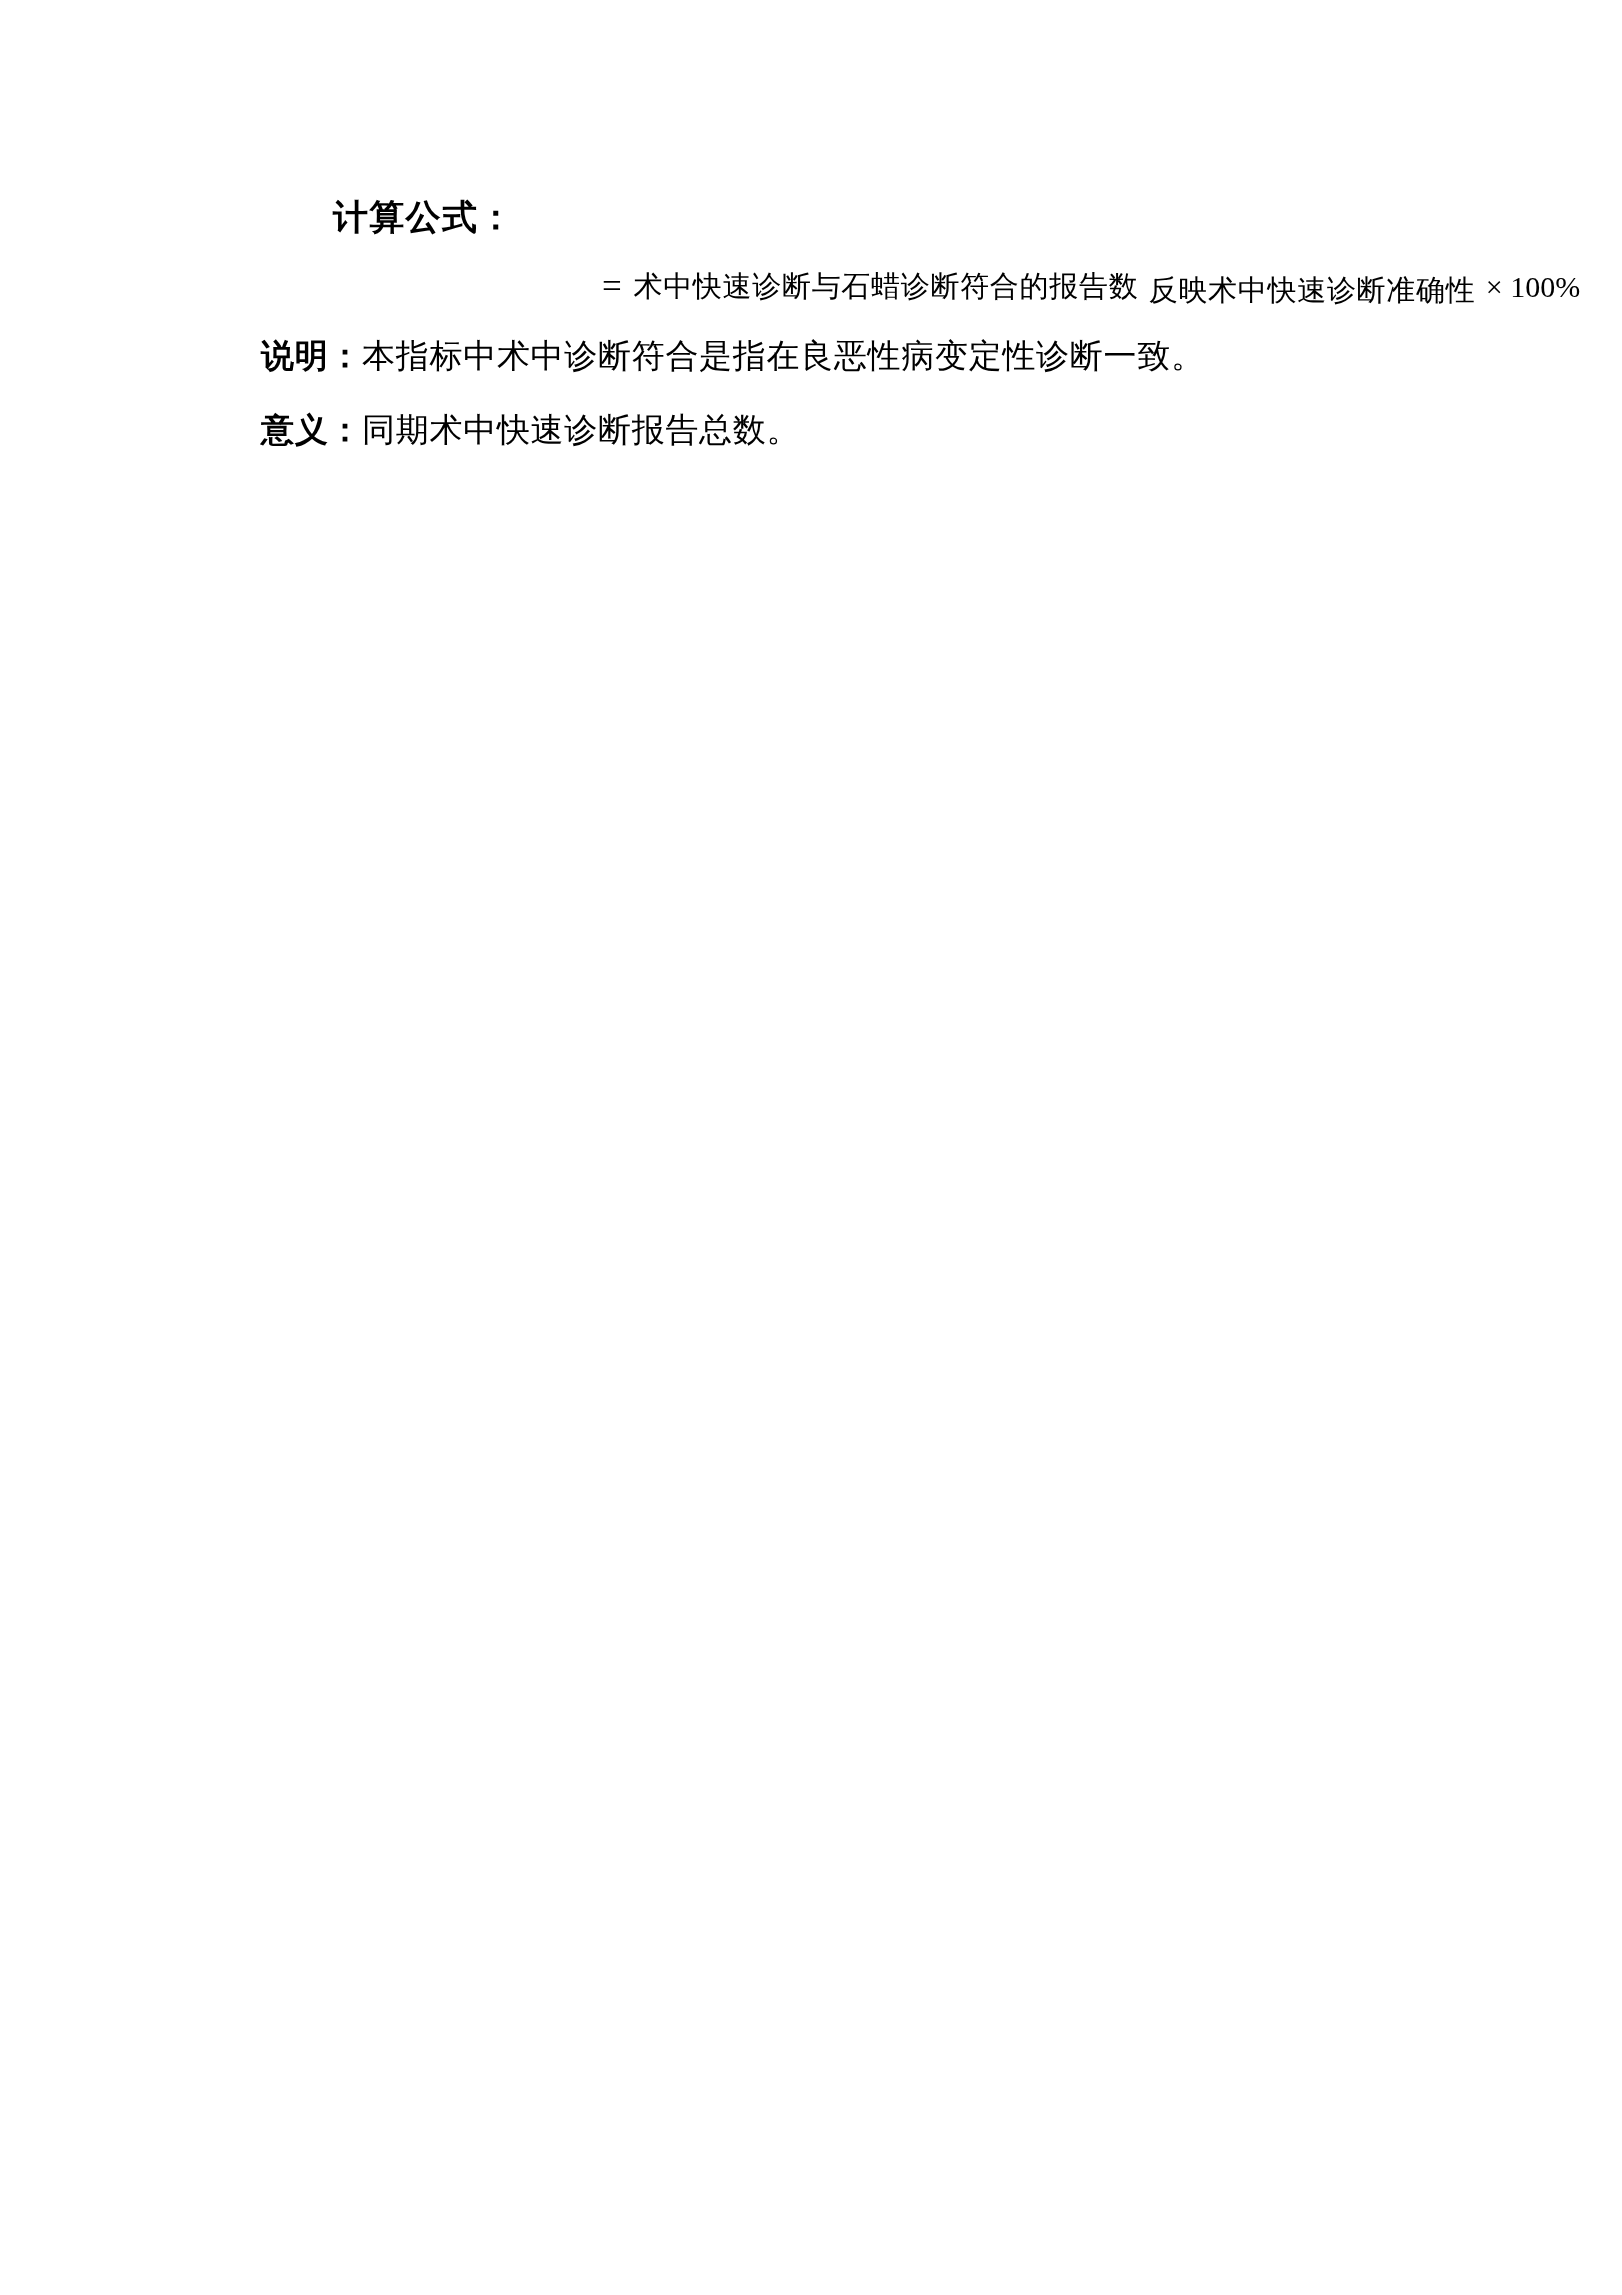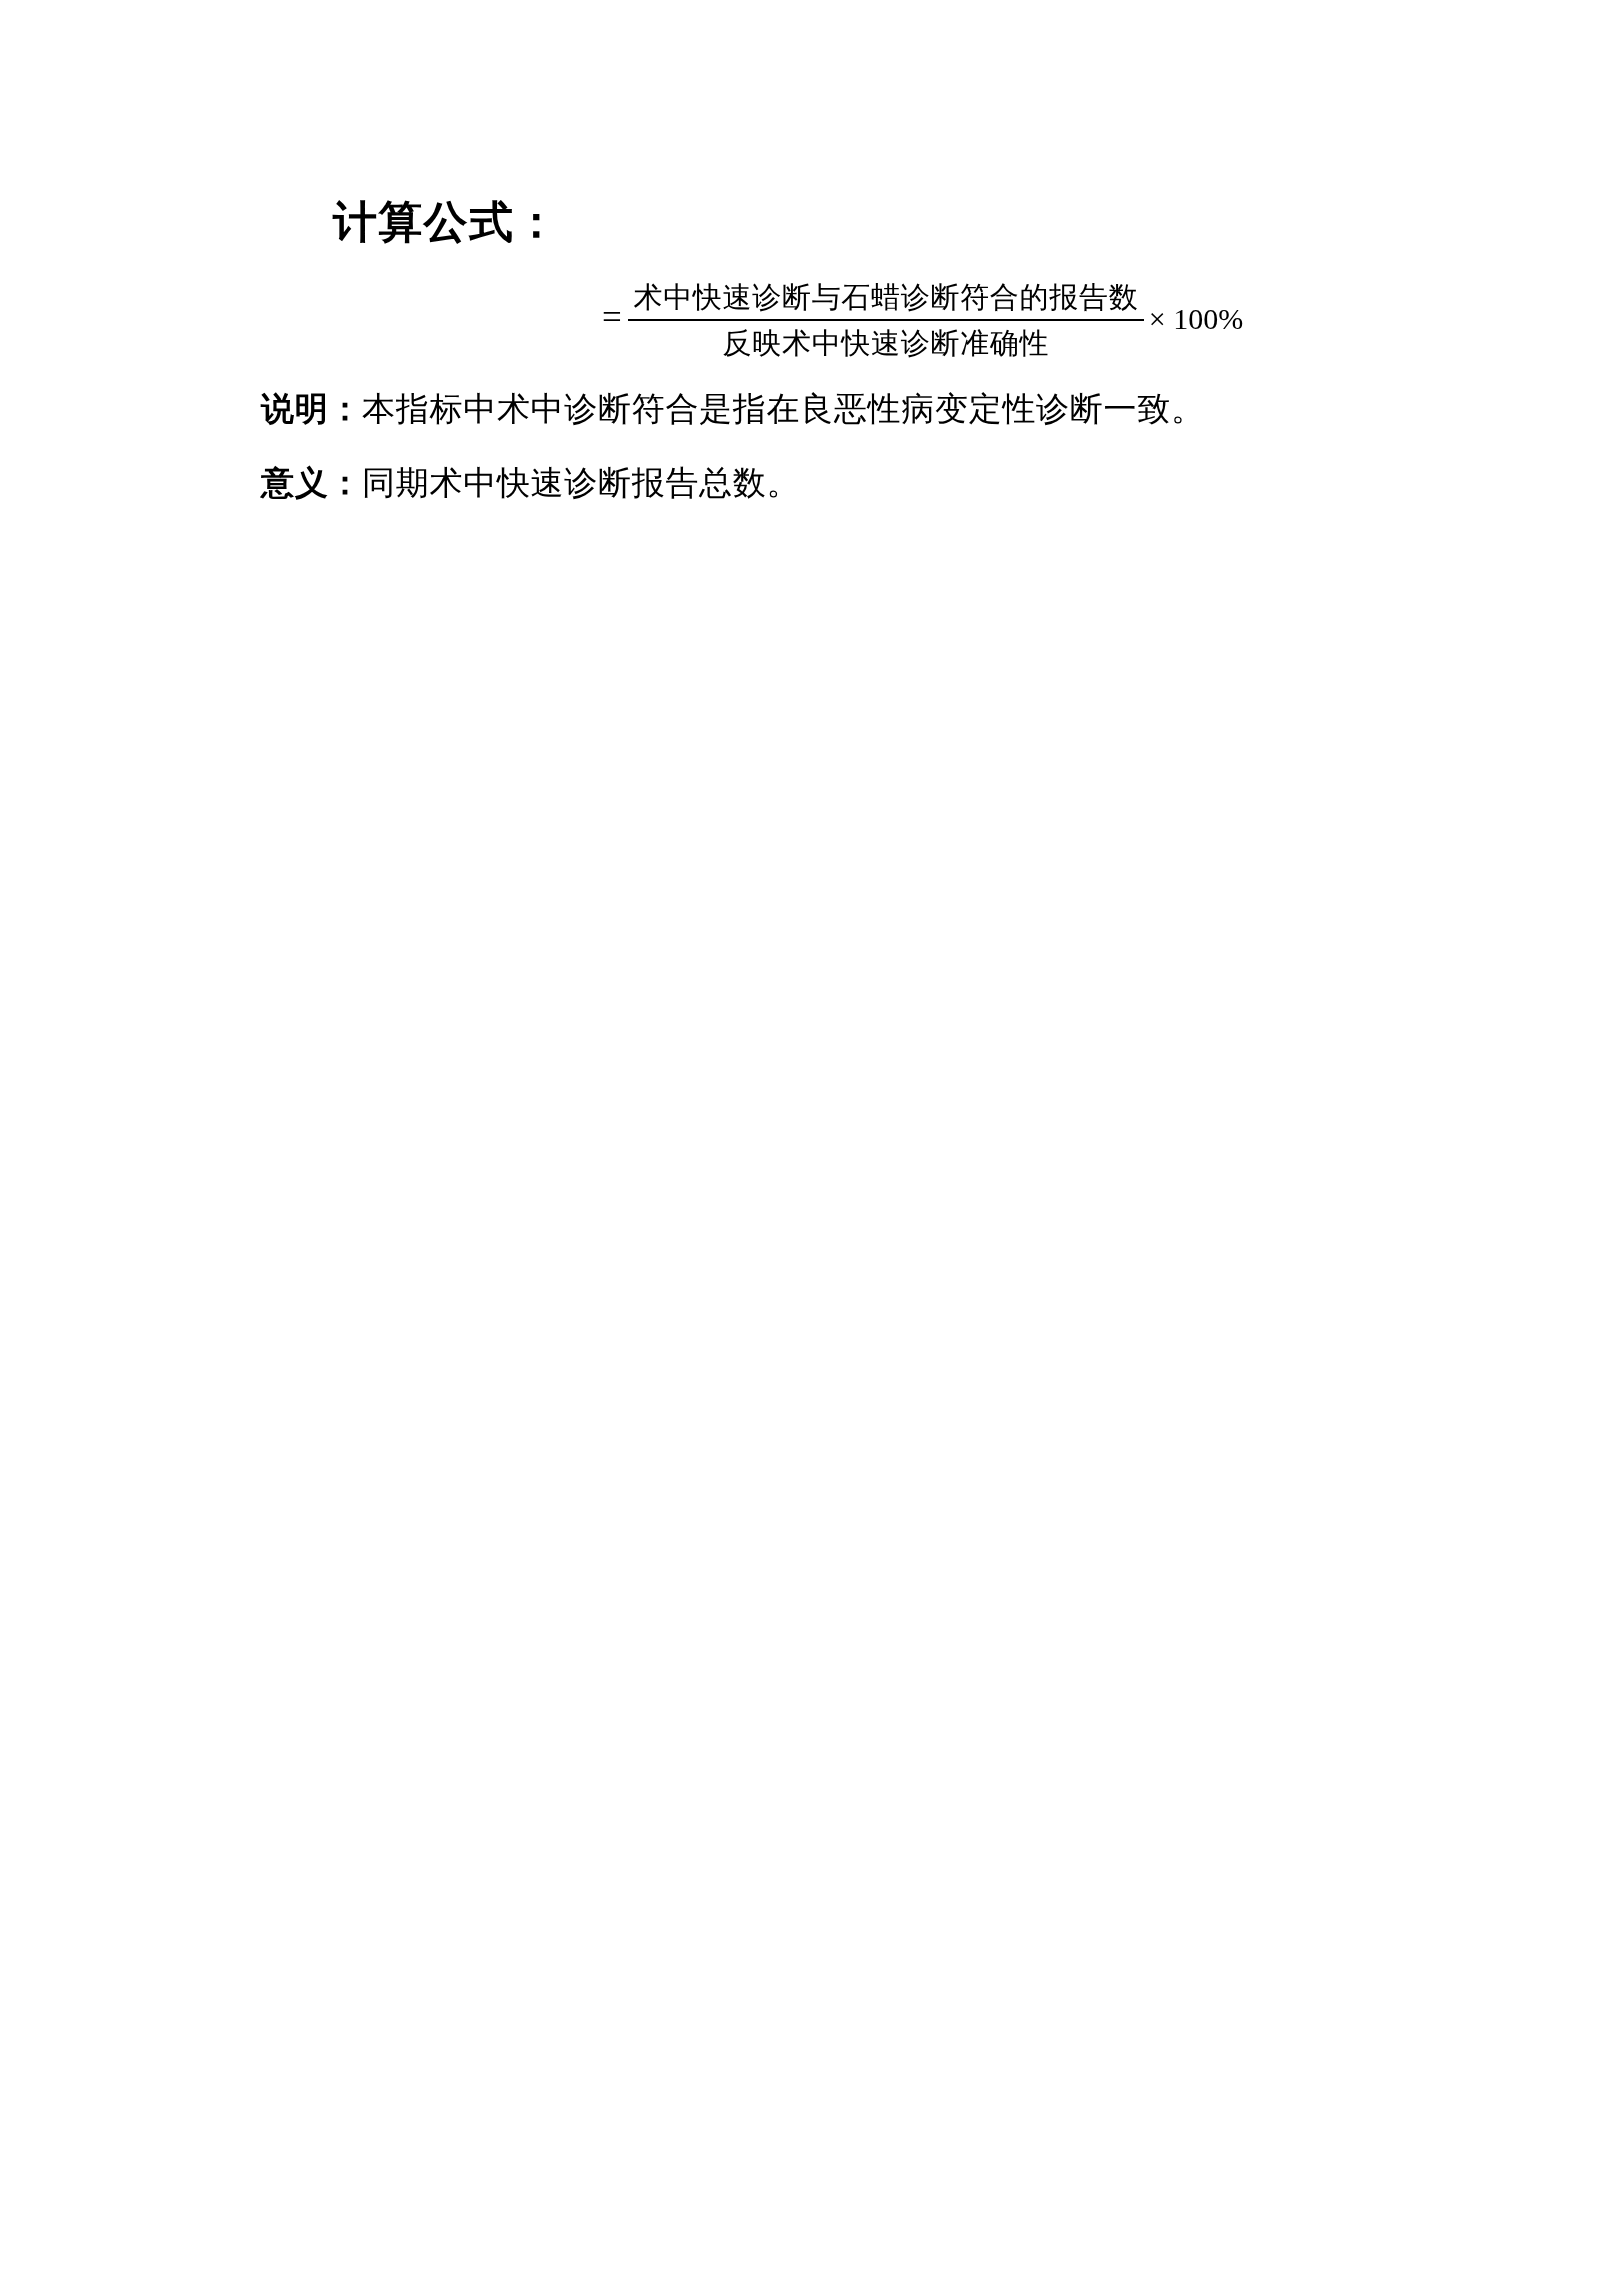--- a/index.html
+++ b/index.html
@@ -23,21 +23,21 @@
   }
   .doc-body {
     position: relative;
     width: 1243px;
   }
 
   
   .heading {
     font-family: "DejaVu Serif", "Liberation Serif", serif;
     font-weight: bold;
-    font-size: 44px;
+    font-size: 35px;
     line-height: 1.2;
     letter-spacing: 1.3px;
     margin: 0 0 30px 137px;
   }
 
   
   .formula-name {
     font-family: "Liberation Serif", "DejaVu Serif", serif;
     font-size: 30px;
     line-height: 1.3;
@@ -54,21 +54,20 @@
     font-family: "Liberation Serif", "DejaVu Serif", serif;
   }
   .eq-sign {
     font-size: 35px;
     line-height: 1;
     padding-bottom: 3.9px;
     margin-right: 6.5px;
   }
   .fraction {
     display: inline-flex;
-    flex-direction: column;
     align-items: center;
     justify-content: center;
   }
   .numerator {
     font-size: 29px;
     line-height: 1.25;
     letter-spacing: 0.7px;
     padding: 0 5.2px 3.9px 5.2px;
     white-space: nowrap;
   }

